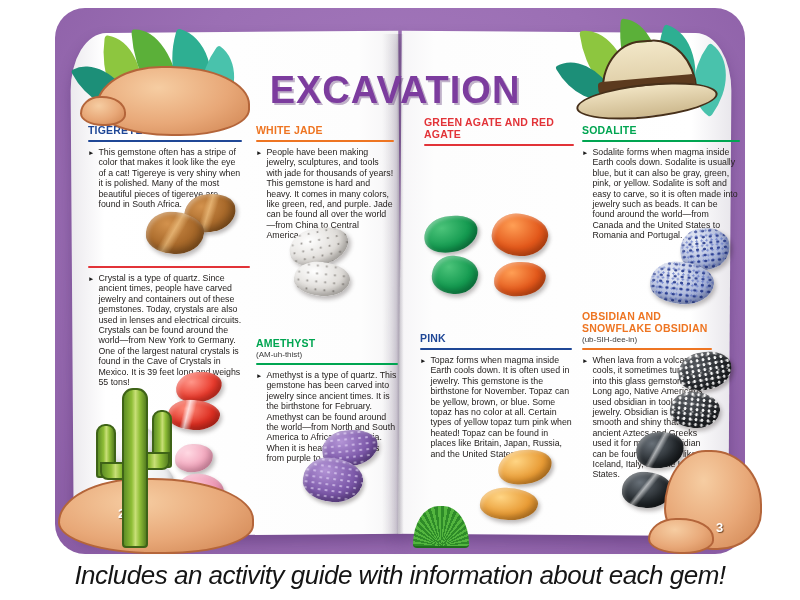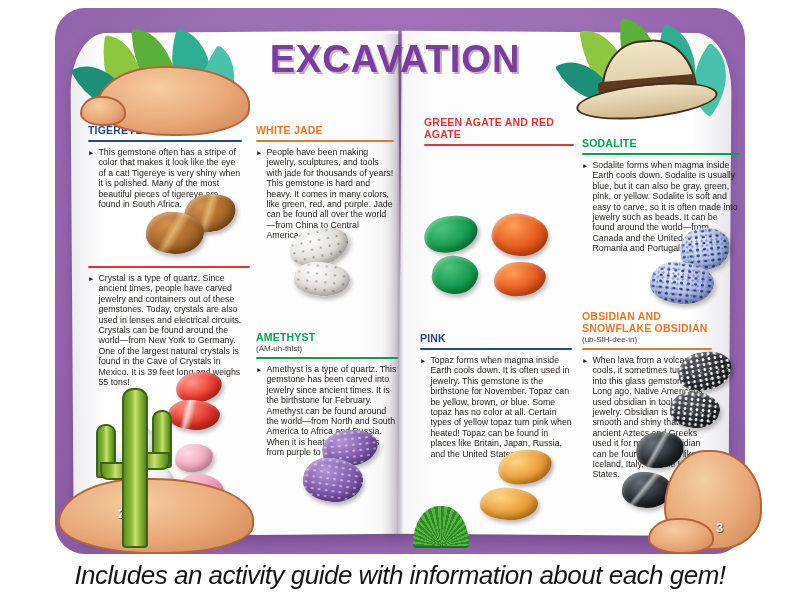--- a/index.html
+++ b/index.html
@@ -30,21 +30,21 @@
   .title .t2{font-size:35px;margin-top:2px;}
 
   
   .gem{position:absolute;z-index:6;}
   .gh{margin:0;font-size:10.5px;font-weight:bold;letter-spacing:.2px;line-height:12px;}
   .pron{font-size:8px;color:#3a3a3a;margin-top:1px;}
   .rule{height:2px;margin:4px 0 5px 0;border-radius:1px;}
   .c-blue .gh{color:#1f4796;} .c-blue .rule{background:#1f4796;}
   .c-red .gh{color:#e23338;} .c-red .rule{background:#e23338;}
   .c-orange .gh{color:#ee7522;} .c-orange .rule{background:#ee7522;}
-  .c-green .gh{color:#00a551;margin-top:13px;} .c-green .rule{background:#00a551;}
+  .c-green .gh{color:#00a551;} .c-green .rule{background:#00a551;}
   .para{display:flex;gap:4px;}
   .bullet{flex:0 0 auto;font-size:6.5px;line-height:11px;color:#1a1a1a;}
   .ptext{margin:0;font-size:8.8px;line-height:10.4px;color:#262220;}
 
   
   .stone{position:absolute;z-index:7;border-radius:46% 54% 52% 48% / 56% 46% 58% 44%;
          box-shadow:2px 3px 4px rgba(40,30,30,.30), inset -3px -4px 6px rgba(0,0,0,.18), inset 2px 2px 4px rgba(255,255,255,.35);}
   .st-tiger{background:linear-gradient(115deg,rgba(0,0,0,0) 38%,rgba(255,214,150,.55) 47%,rgba(0,0,0,0) 58%),
             radial-gradient(ellipse at 35% 30%,#d3924d 0%,#a96a2b 50%,#643a10 100%);}
   .st-jade{background-image:radial-gradient(circle,rgba(90,85,80,.55) 0 .8px,transparent 1.3px),
@@ -100,21 +100,21 @@
 <body>
 
 <div class="scene">
 
   <div class="panel"></div>
 
   <div class="page page-left"></div>
   <div class="page page-right"></div>
   <div class="fold"></div>
 
-  <div class="title" style="z-index:6;">
+  <div class="title" style="z-index:6;margin-top:31px;">
     <div class="t1">EXCAVATION</div>
   </div>
 
   <section class="gem c-blue" style="left:88px;top:124px;width:154px">
     <h3 class="gh">TIGEREYE</h3>
     <div class="rule"></div>
     <div class="para">
         <span class="bullet">►</span>
       <p class="ptext">This gemstone often has a stripe of color that makes it look like the eye of a cat! Tigereye is very shiny when it is polished. Many of the most beautiful pieces of tigereye are found in South Africa.</p>
       </div>
@@ -144,21 +144,21 @@
   </section>
 
   <section class="gem c-red" style="left:88px;top:262px;width:162px">
     <div class="rule"></div>
     <div class="para">
         <span class="bullet">►</span>
       <p class="ptext">Crystal is a type of quartz. Since ancient times, people have carved jewelry and containers out of these gemstones. Today, crystals are also used in lenses and electrical circuits. Crystals can be found around the world—from New York to Germany. One of the largest natural crystals is found in the Cave of Crystals in Mexico. It is 39 feet long and weighs 55 tons!</p>
       </div>
   </section>
 
-  <section class="gem c-green" style="left:256px;top:318px;width:142px">
+  <section class="gem c-green" style="left:256px;top:337px;width:142px">
     <h3 class="gh">AMETHYST</h3>
     <div class="pron">(AM-uh-thist)</div>
     <div class="rule"></div>
     <div class="para">
         <span class="bullet">►</span>
       <p class="ptext">Amethyst is a type of quartz. This gemstone has been carved into jewelry since ancient times. It is the birthstone for February. Amethyst can be found around the world—from North and South America to Africa and Russia. When it is heated, it changes from purple to yellow!</p>
       </div>
   </section>
 
   <section class="gem c-blue" style="left:420px;top:332px;width:152px">

